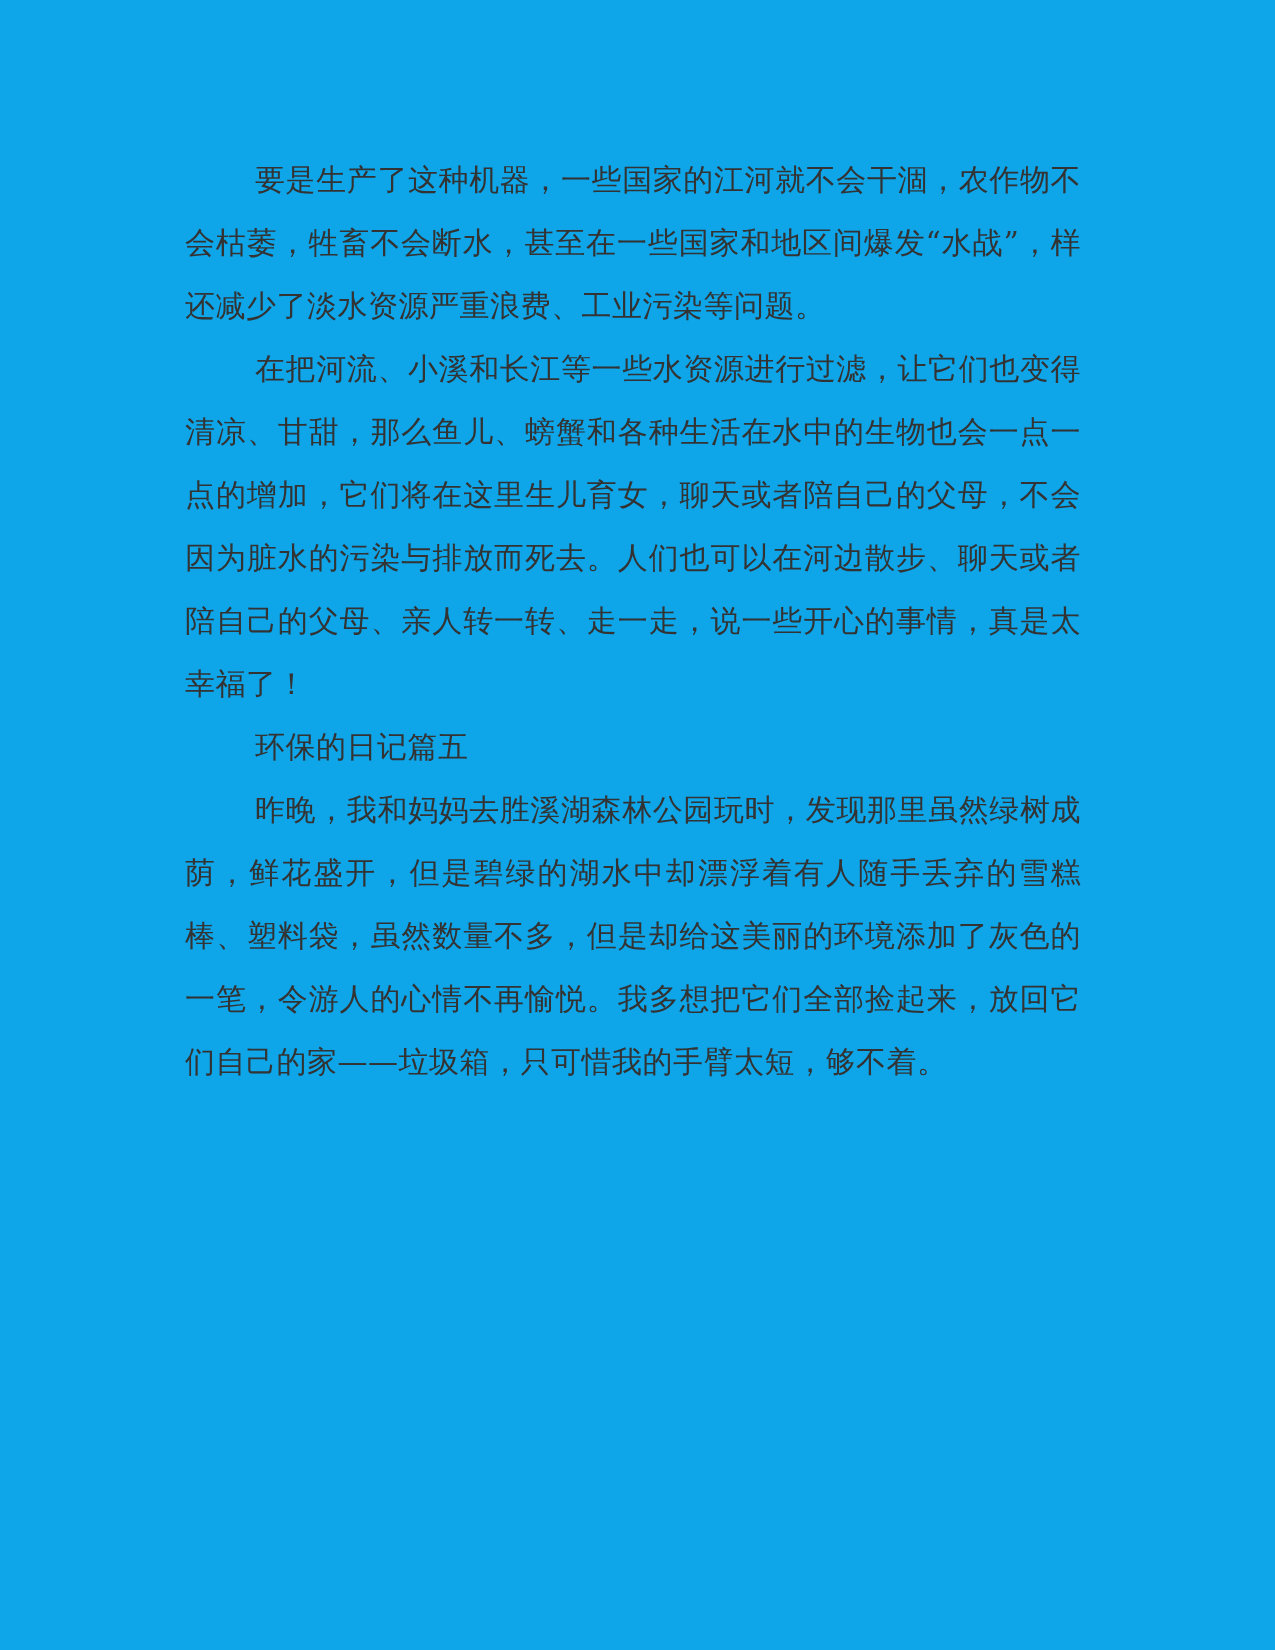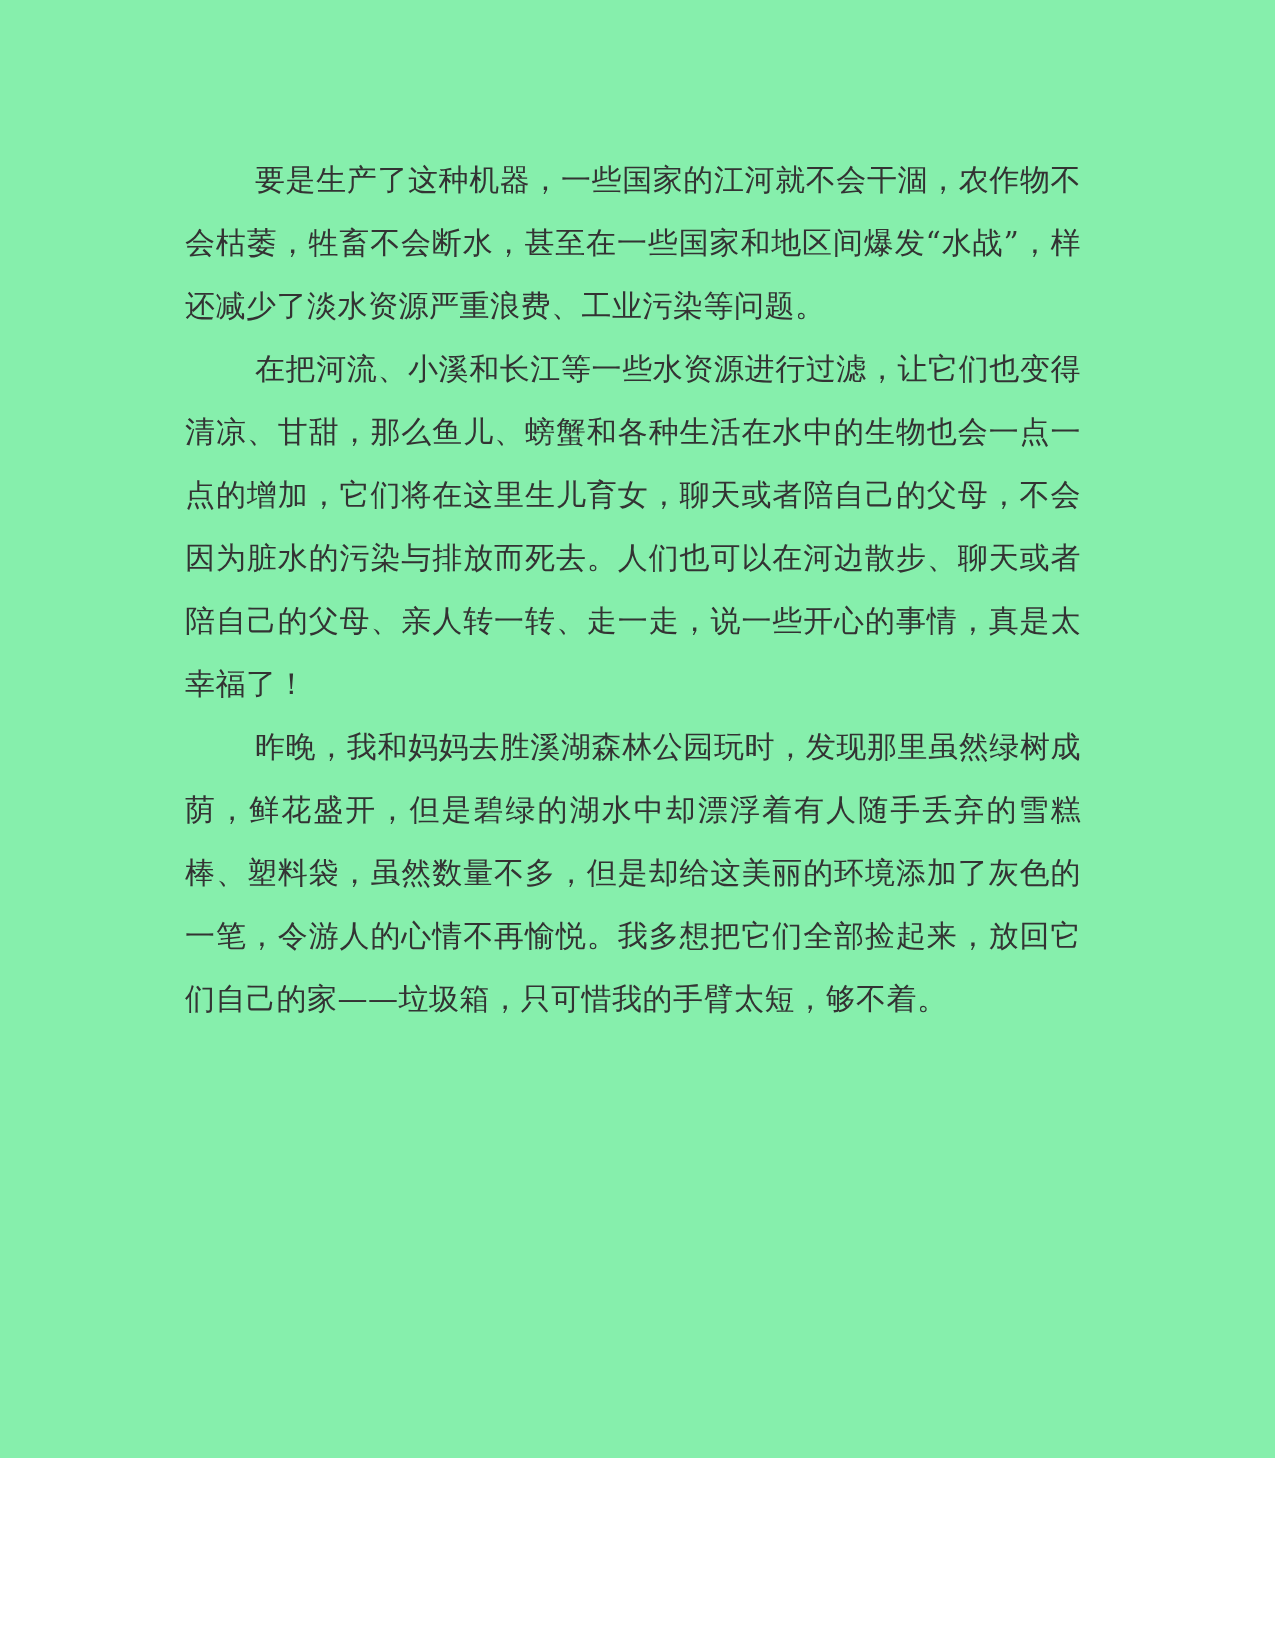--- a/index.html
+++ b/index.html
@@ -3,22 +3,22 @@
 <meta charset="utf-8">
 <style>
   html, body {
     margin: 0;
     padding: 0;
     background: #ffffff;
   }
   .page {
     position: relative;
     width: 1275px;
-    height: 1458px;
-    background: #86efac;
+    height: 1650px;
+    background: #0ea5e9;
     overflow: hidden;
   }
   .doc-content {
     position: absolute;
     left: 185px;
     top: 148px;
     width: 896px;
     font-family: "DejaVu Serif", "Liberation Serif", serif;
     font-size: 30px;
     line-height: 63px;
@@ -33,15 +33,16 @@
     text-indent: 70px;
   }
 </style>
 </head>
 <body>
 
 <div class="page">
   <div class="doc-content">
     <p>要是生产了这种机器，一些国家的江河就不会干涸，农作物不会枯萎，牲畜不会断水，甚至在一些国家和地区间爆发“水战”，样还减少了淡水资源严重浪费、工业污染等问题。</p>
     <p>在把河流、小溪和长江等一些水资源进行过滤，让它们也变得清凉、甘甜，那么鱼儿、螃蟹和各种生活在水中的生物也会一点一点的增加，它们将在这里生儿育女，聊天或者陪自己的父母，不会因为脏水的污染与排放而死去。人们也可以在河边散步、聊天或者陪自己的父母、亲人转一转、走一走，说一些开心的事情，真是太幸福了！</p>
+    <p>环保的日记篇五</p>
     <p>昨晚，我和妈妈去胜溪湖森林公园玩时，发现那里虽然绿树成荫，鲜花盛开，但是碧绿的湖水中却漂浮着有人随手丢弃的雪糕棒、塑料袋，虽然数量不多，但是却给这美丽的环境添加了灰色的一笔，令游人的心情不再愉悦。我多想把它们全部捡起来，放回它们自己的家——垃圾箱，只可惜我的手臂太短，够不着。</p>
   </div>
 </div>
 
 </body></html>

